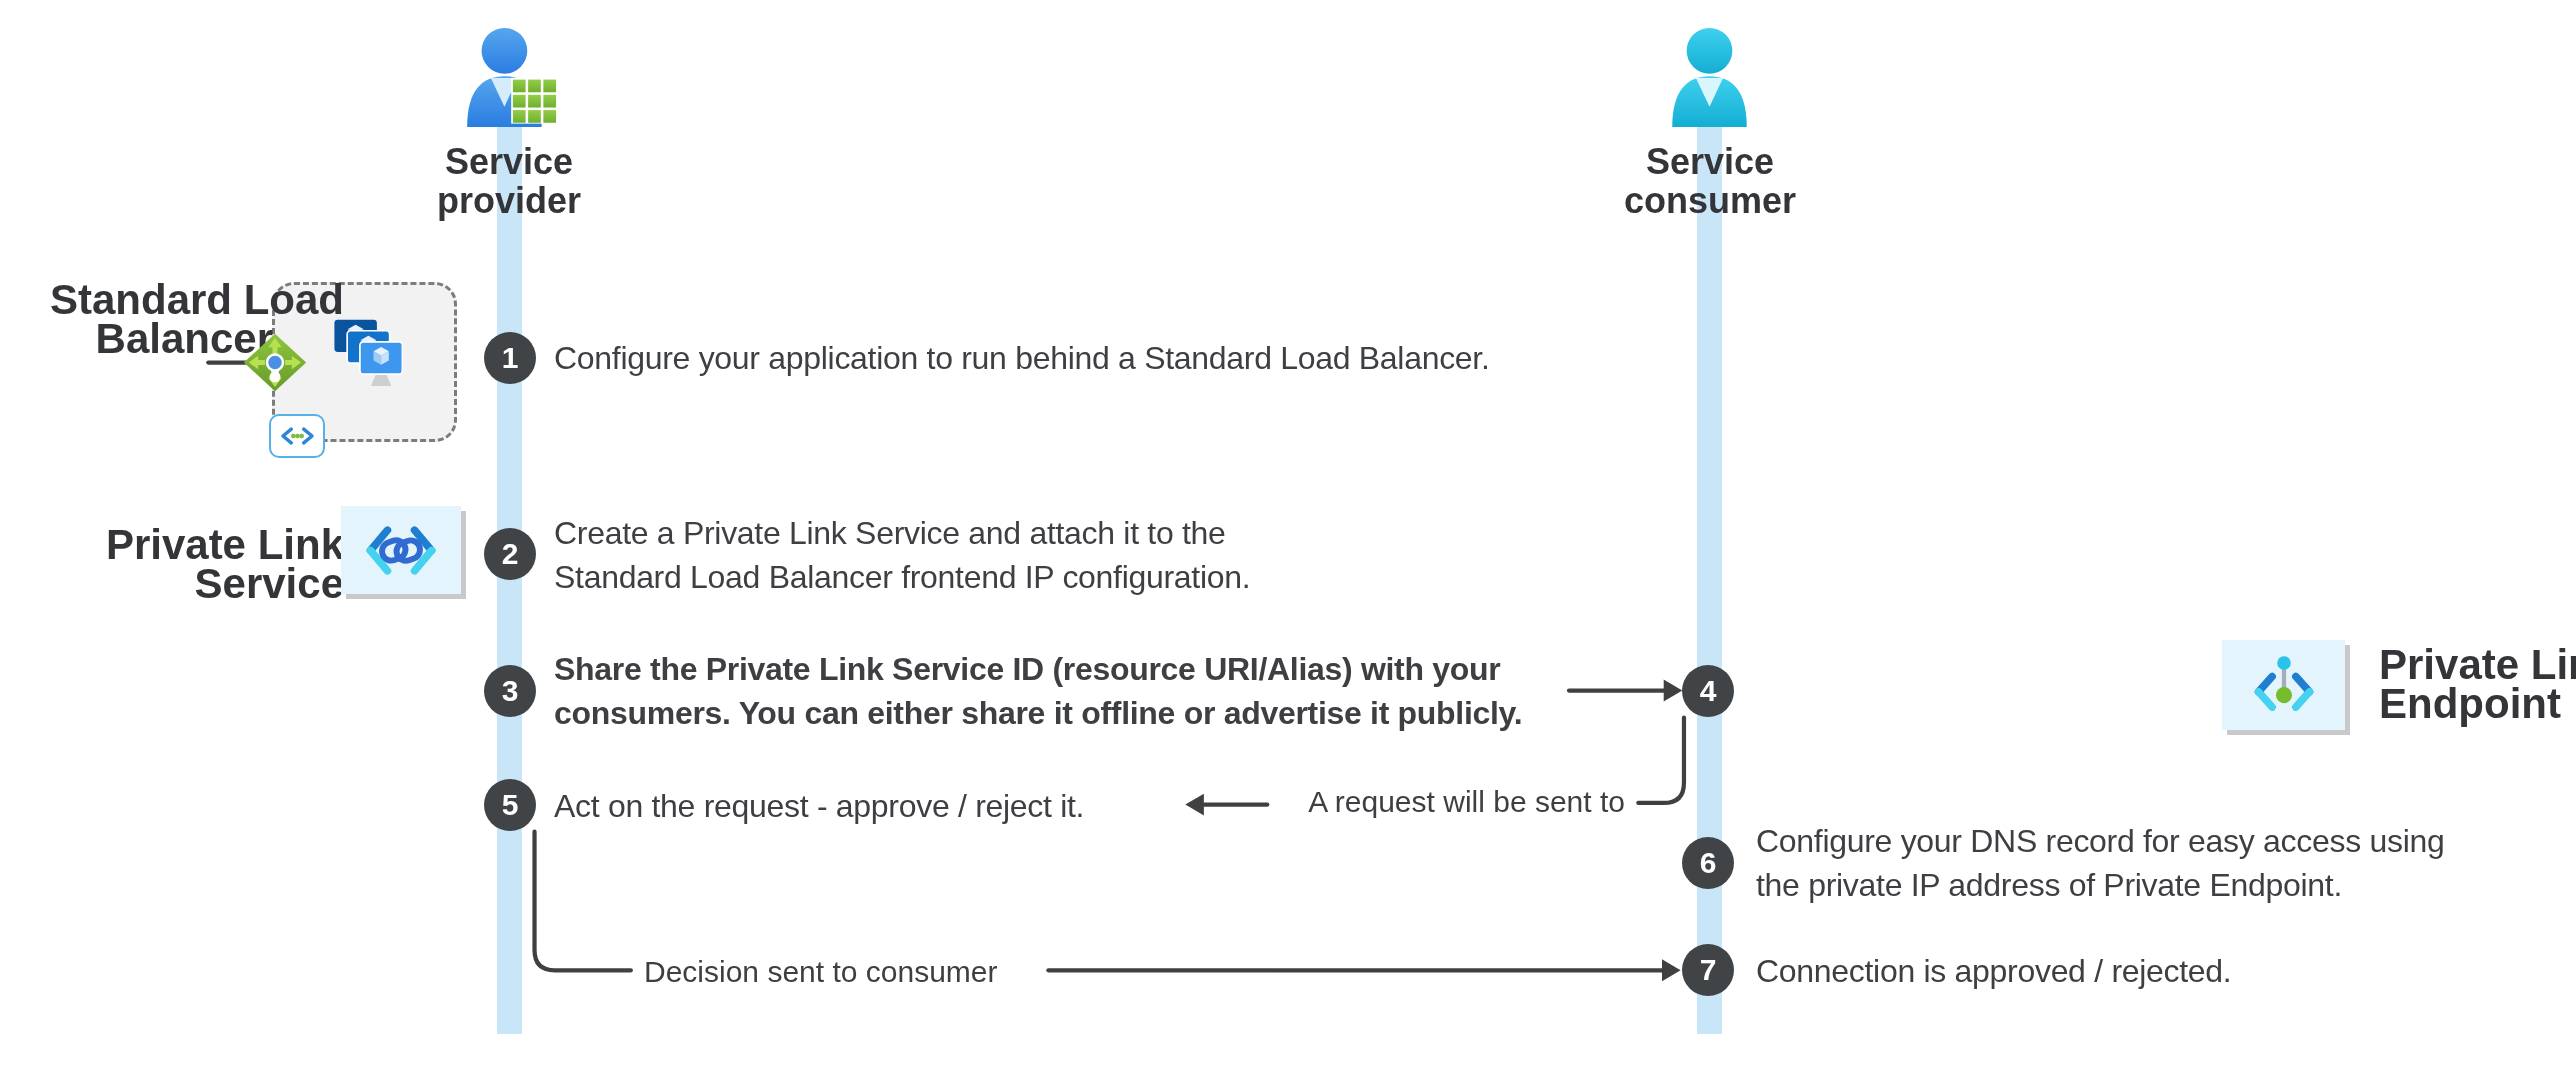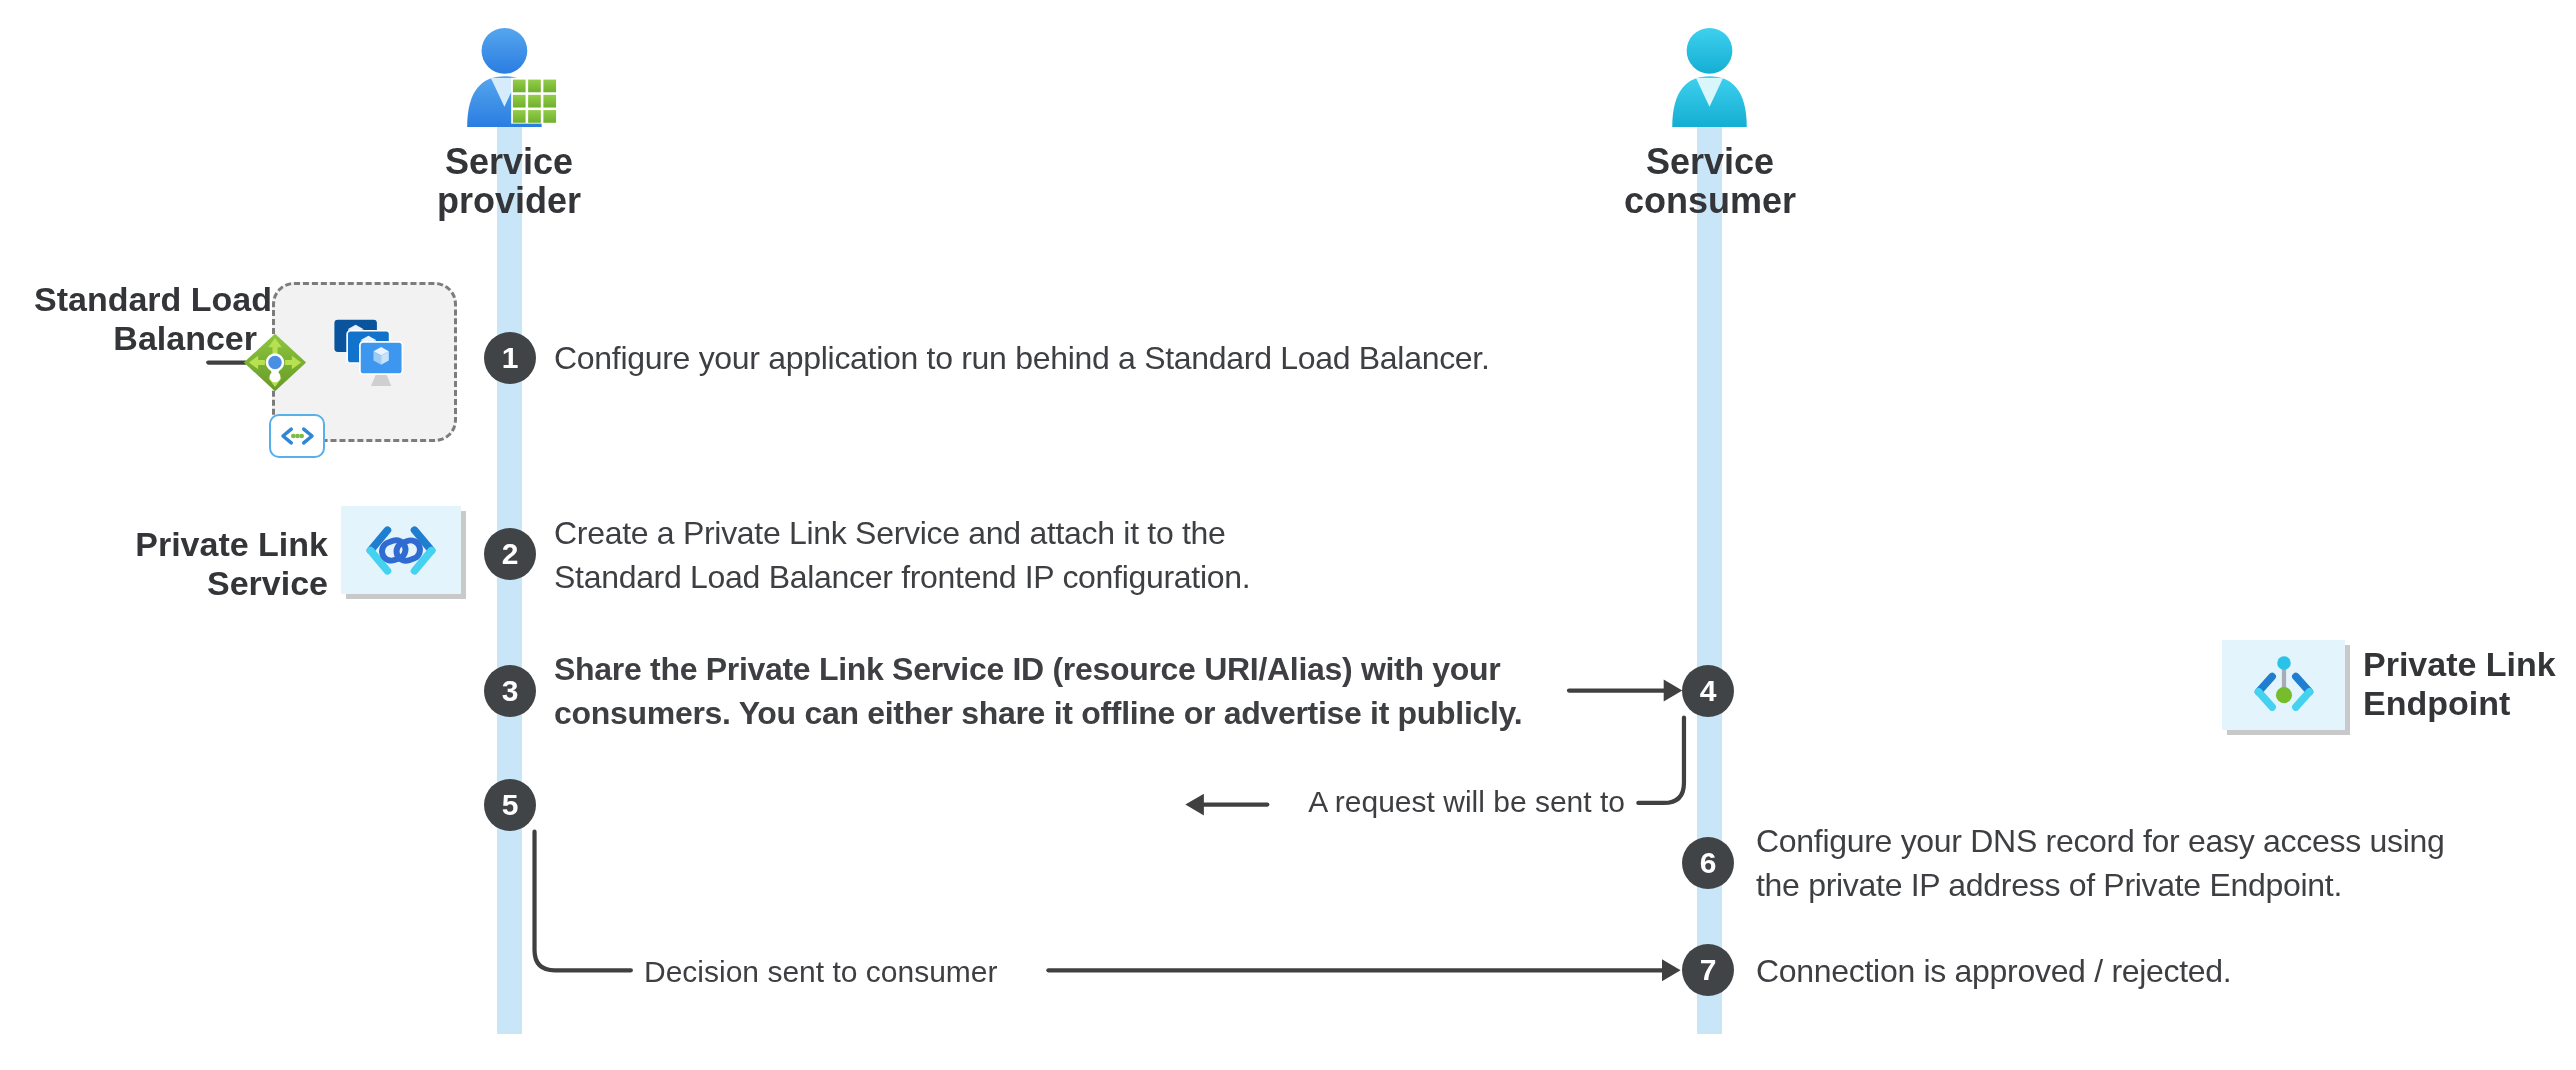--- a/index.html
+++ b/index.html
@@ -20,21 +20,21 @@
     position:absolute;width:52px;height:52px;border-radius:50%;
     background:var(--circle);color:#fff;font-size:30px;font-weight:700;
     display:flex;align-items:center;justify-content:center;z-index:3;
   }
   .step-text{position:absolute;font-size:32px;line-height:44px;letter-spacing:-0.3px;z-index:2;}
   .step-text div{white-space:nowrap;}
   .lane-label{
     position:absolute;width:254px;text-align:center;font-weight:700;color:var(--label);
     font-size:36px;line-height:39px;z-index:2;
   }
-  .res-label{position:absolute;font-weight:700;color:var(--label);font-size:34px;line-height:39px;z-index:2;}
+  .res-label{position:absolute;font-weight:700;color:var(--label);font-size:42px;line-height:39px;z-index:2;margin-left:16px;}
   .res-label div{white-space:nowrap;}
   .note{position:absolute;font-size:30px;line-height:37px;z-index:2;}
   .dashed-box{
     position:absolute;left:272px;top:282px;width:185px;height:160px;border-radius:22px;
     background:var(--box-fill);border:3.4px dashed var(--box-border);z-index:1;
   }
   .pl-icon{
     position:absolute;background:var(--icon-bg);box-shadow:5px 5px 0 #c9c9c9;
     display:flex;align-items:center;justify-content:center;z-index:2;
   }
@@ -219,20 +219,23 @@
     <div>Configure your application to run behind a Standard Load Balancer.</div>
   </div>
   <div class="step-text" style="left:554px;top:511px;">
     <div>Create a Private Link Service and attach it to the</div>
     <div>Standard Load Balancer frontend IP configuration.</div>
   </div>
   <div class="step-text" style="left:554px;top:647px;font-weight:bold;">
     <div>Share the Private Link Service ID (resource URI/Alias) with your</div>
     <div>consumers. You can either share it offline or advertise it publicly.</div>
   </div>
+  <div class="step-text" style="left:554px;top:784px;">
+    <div>Act on the request - approve / reject it.</div>
+  </div>
   <div class="step-text" style="left:1756px;top:819px;">
     <div>Configure your DNS record for easy access using</div>
     <div>the private IP address of Private Endpoint.</div>
   </div>
   <div class="step-text" style="left:1756px;top:949px;">
     <div>Connection is approved / rejected.</div>
   </div>
 
   <div class="note" style="left:1253px;top:783px;width:372px;text-align:right;">
     <div>A request will be sent to</div>

